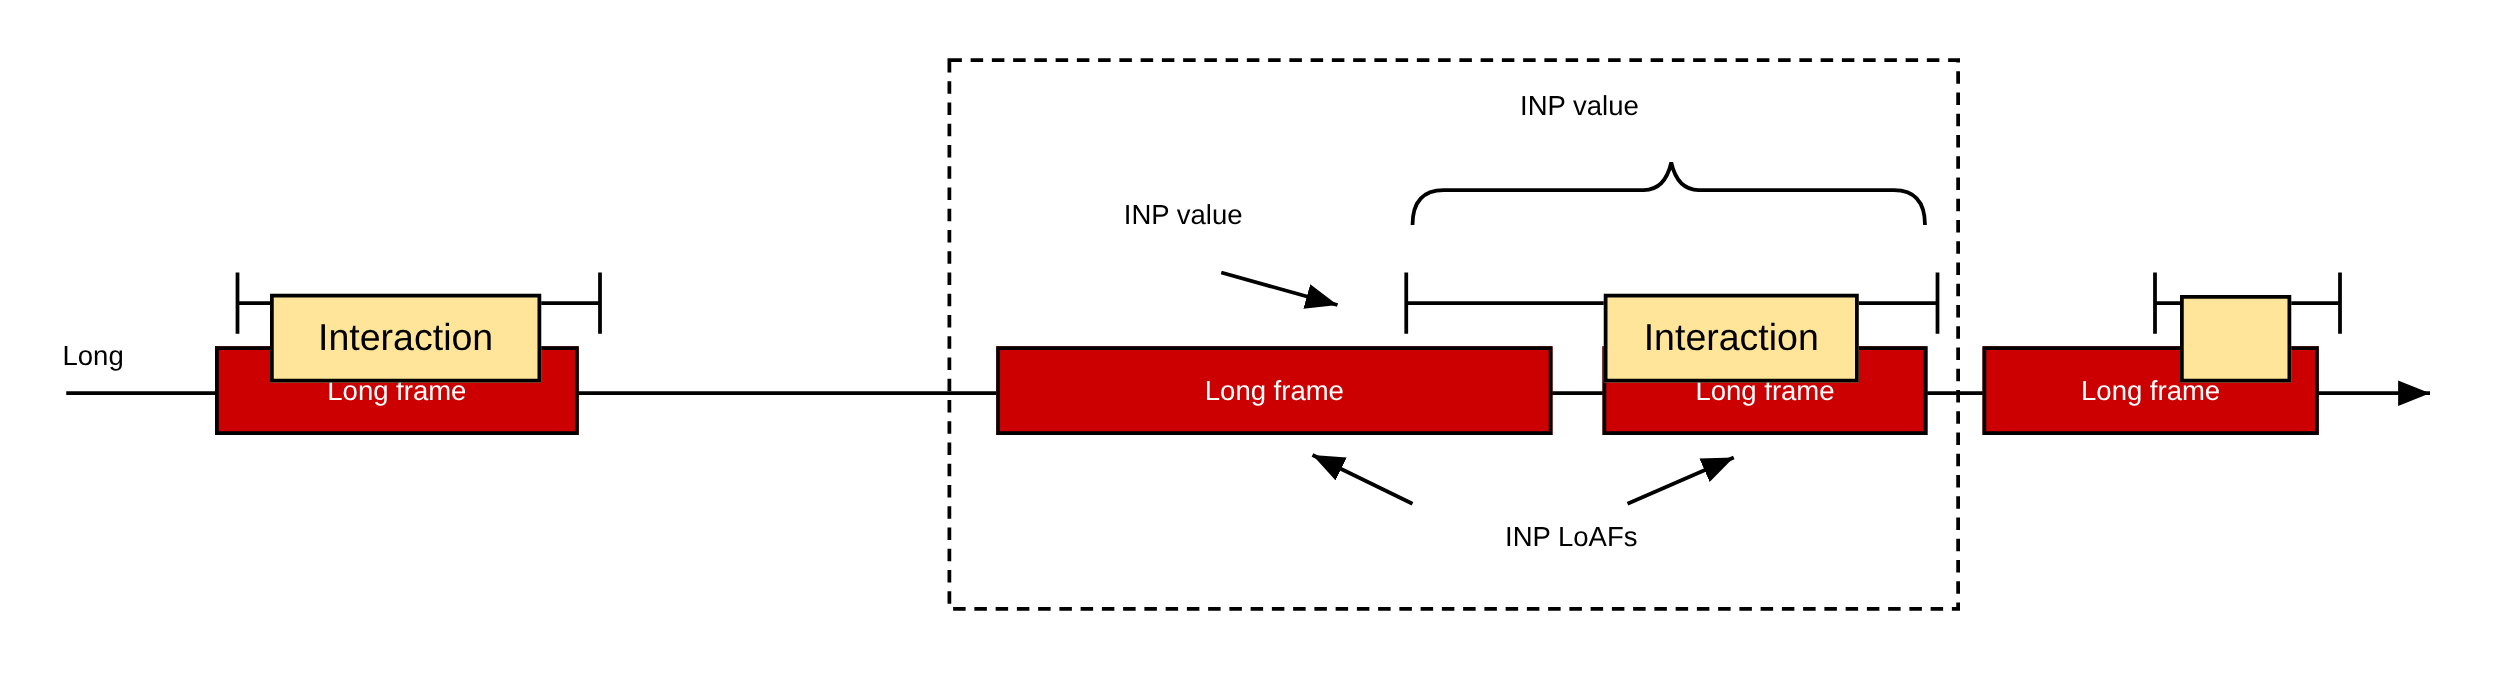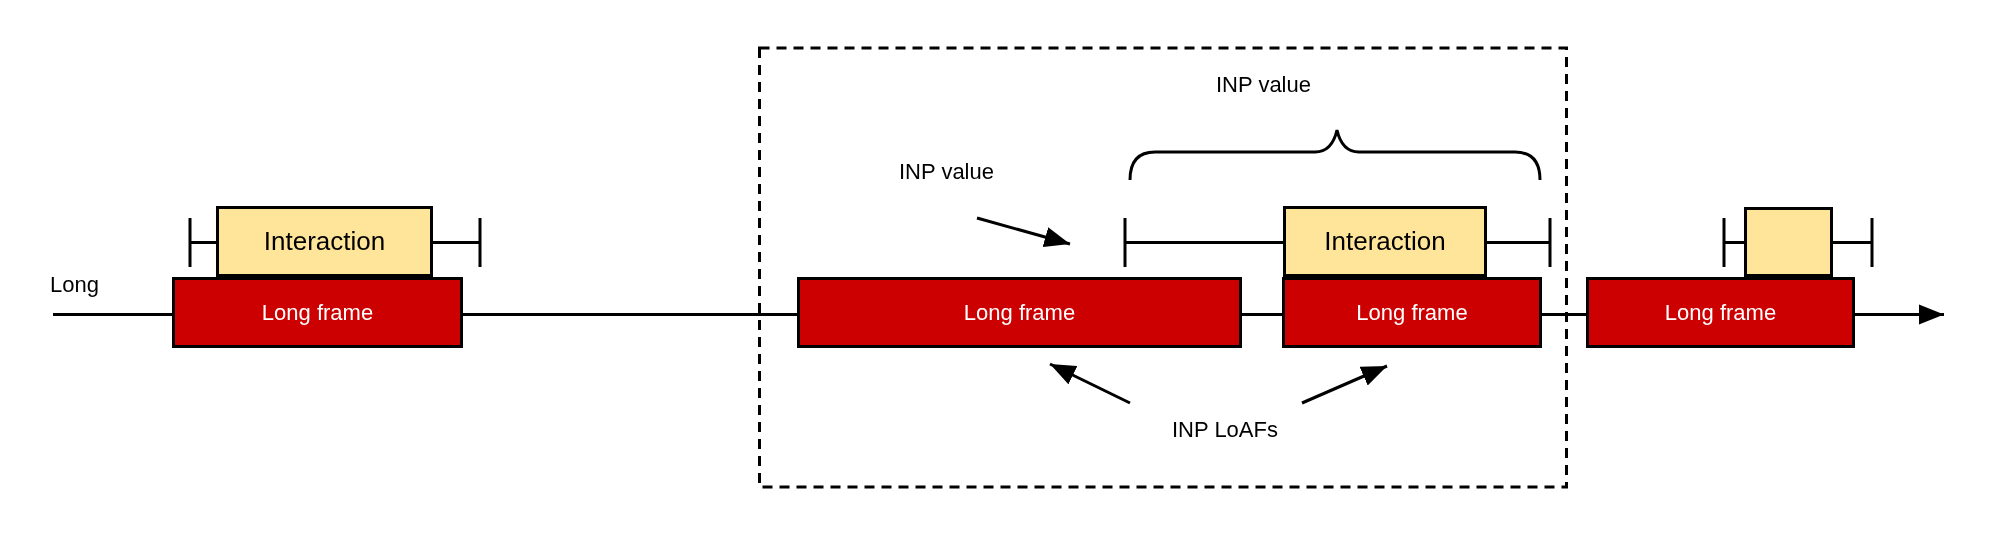--- a/index.html
+++ b/index.html
@@ -17,21 +17,21 @@
     background:var(--long-frame-fill,#cc0000);
     border:3px solid var(--stroke,#000);
     display:flex;align-items:center;justify-content:center;
     color:var(--long-frame-text,#fff);font-size:22px;
   }
   .interaction{
     position:absolute;height:71px;box-sizing:border-box;z-index:3;
     background:var(--interaction-fill,#ffe599);
     border:3px solid var(--stroke,#000);
     display:flex;align-items:center;justify-content:center;
-    color:var(--stroke,#000);font-size:26px;
+    color:var(--stroke,#000);font-size:30px;margin-top:29px;
   }
   .label{
     position:absolute;z-index:4;color:var(--stroke,#000);
     font-size:22px;line-height:1;white-space:nowrap;
   }
 </style>
 </head>
 <body>
 
 <div id="stage">
@@ -63,15 +63,15 @@
   <div class="frame" style="left:1282px;top:277px;width:260px;">Long frame</div>
   <div class="frame" style="left:1586px;top:277px;width:269px;">Long frame</div>
 
   <div class="interaction" style="left:216px;top:206px;width:217px;">Interaction</div>
   <div class="interaction" style="left:1283px;top:206px;width:204px;">Interaction</div>
   <div class="interaction" style="left:1744px;top:207px;width:89px;height:70px;"></div>
 
   <div class="label" style="left:50px;top:274px;">Long</div>
   <div class="label" style="left:899px;top:161px;">INP value</div>
   <div class="label" style="left:1216px;top:74px;">INP value</div>
-  <div class="label" style="left:1172px;top:419px;text-align:center;">INP LoAFs</div>
+  <div class="label" style="left:1204px;top:419px;text-align:center;">INP LoAFs</div>
 
 </div>
 
 </body></html>

